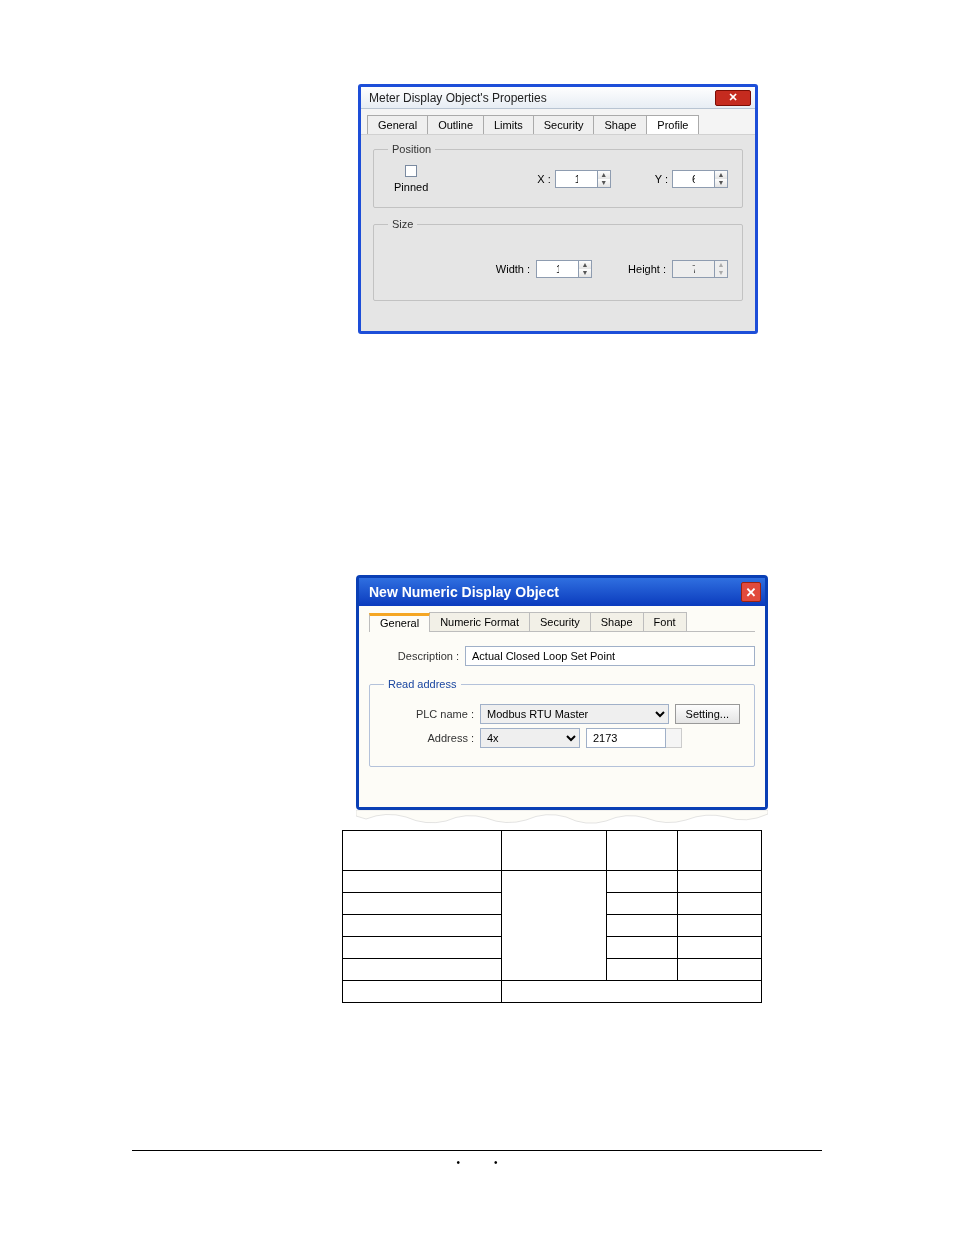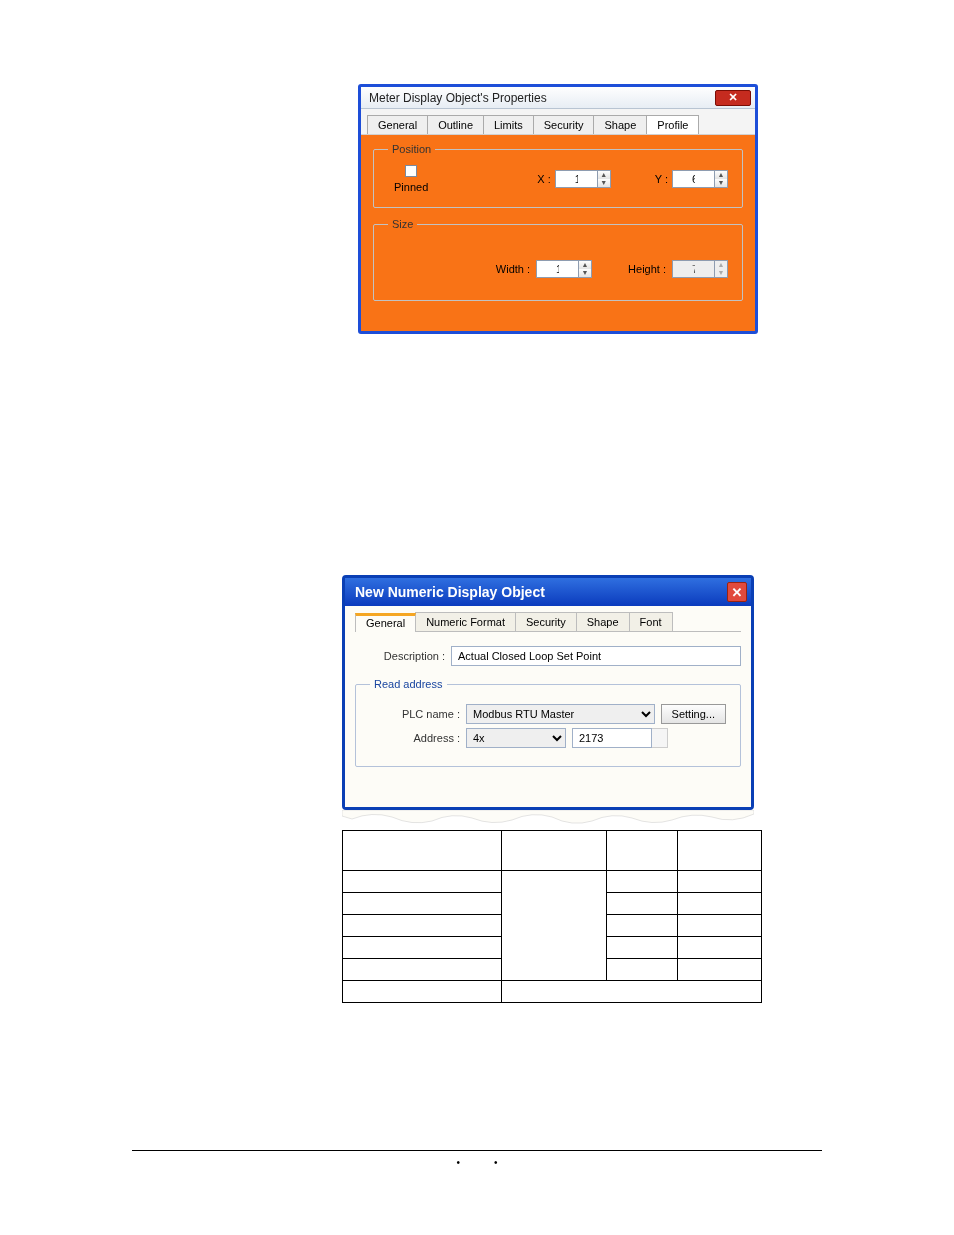--- a/index.html
+++ b/index.html
@@ -7,36 +7,36 @@
   .page { position: relative; width: 954px; height: 1235px; }
 
   
   .dialog1 { position: absolute; left: 358px; top: 84px; width: 400px; border: 3px solid #1d4ed8; border-radius: 3px; background: #fff; overflow: hidden; }
   .titlebar1 { display: flex; align-items: center; justify-content: space-between; background: linear-gradient(to bottom, #fefefe, #e7edf4); border-bottom: 1px solid #b8c4d2; height: 22px; padding: 0 4px 0 8px; }
   .titlebar1 .title { font-size: 12px; color: #222; }
   .closebtn { width: 36px; height: 16px; background: #c52b1f; border: 1px solid #7a0d05; border-radius: 2px; display: flex; align-items: center; justify-content: center; color: #fff; font-weight: bold; font-size: 11px; }
   .tabs1 { display: flex; padding: 6px 6px 0 6px; background: #f4f4f4; border-bottom: 1px solid #d1d1d1; }
   .tabs1 .tab { padding: 3px 10px; border: 1px solid #aaa; border-bottom: none; margin-right: -1px; background: #efefef; }
   .tabs1 .tab.active { background: #fff; position: relative; z-index: 2; }
-  .body1 { background: #f97316; padding: 8px 12px 20px 12px; }
+  .body1 { background: #e5e5e5; padding: 8px 12px 20px 12px; }
 
   fieldset { border: 1px solid #c2c2c2; border-radius: 2px; padding: 10px 14px 14px 14px; margin-bottom: 10px; }
   legend { font-size: 11px; padding: 0 4px; color: #333; }
 
   .checkbox { display: inline-flex; align-items: center; gap: 4px; flex-direction: column; }
   .checkbox .box { width: 12px; height: 12px; border: 1px solid #7a8aa0; background: #fff; }
   .numinput { display: flex; align-items: stretch; }
   .numinput input { width: 42px; height: 18px; border: 1px solid #8e9cb0; border-right: none; padding: 1px 19px; font-size: 11px; }
   .numinput input[disabled] { background: #eee; }
   .spinner { width: 14px; border: 1px solid #8e9cb0; display: flex; flex-direction: column; }
   .spinner div { flex: 1; font-size: 7px; text-align: center; line-height: 7px; color: #555; background: linear-gradient(#fdfdfd,#e4e4e4); }
   .spinner.disabled div { color: #aaa; background: #eee; }
 
   
-  .dialog2-wrap { position: absolute; left: 342px; top: 575px; width: 412px; }
+  .dialog2-wrap { position: absolute; left: 356px; top: 575px; width: 412px; }
   .dialog2 { border: 3px solid #0a3fb5; border-radius: 4px; background: #fdfcf7; }
   .titlebar2 { display: flex; align-items: center; justify-content: space-between; background: linear-gradient(to bottom, #2f6fe0, #0b3bbd); height: 28px; padding: 0 4px 0 10px; }
   .titlebar2 .title { font-size: 14px; color: #fff; font-weight: bold; }
   .closebtn2 { width: 20px; height: 20px; background: #e14a3c; border: 1px solid #9a2210; border-radius: 2px; display: flex; align-items: center; justify-content: center; color: #fff; font-weight: bold; font-size: 13px; }
   .body2 { padding: 6px 10px 30px 10px; background: #fdfcf7; }
   .tabs2 { display: flex; border-bottom: 1px solid #bdbdbd; }
   .tabs2 .tab { padding: 3px 10px; border: 1px solid #bdbdbd; border-bottom: none; margin-right: -1px; background: #f2f0e7; }
   .tabs2 .tab.active { background: #fdfcf7; position: relative; top: 1px; }
   .tab.orange { border-top: 3px solid #f5a623; padding-top: 1px; }
   .formrow2 { display: flex; align-items: center; margin: 10px 0; }

